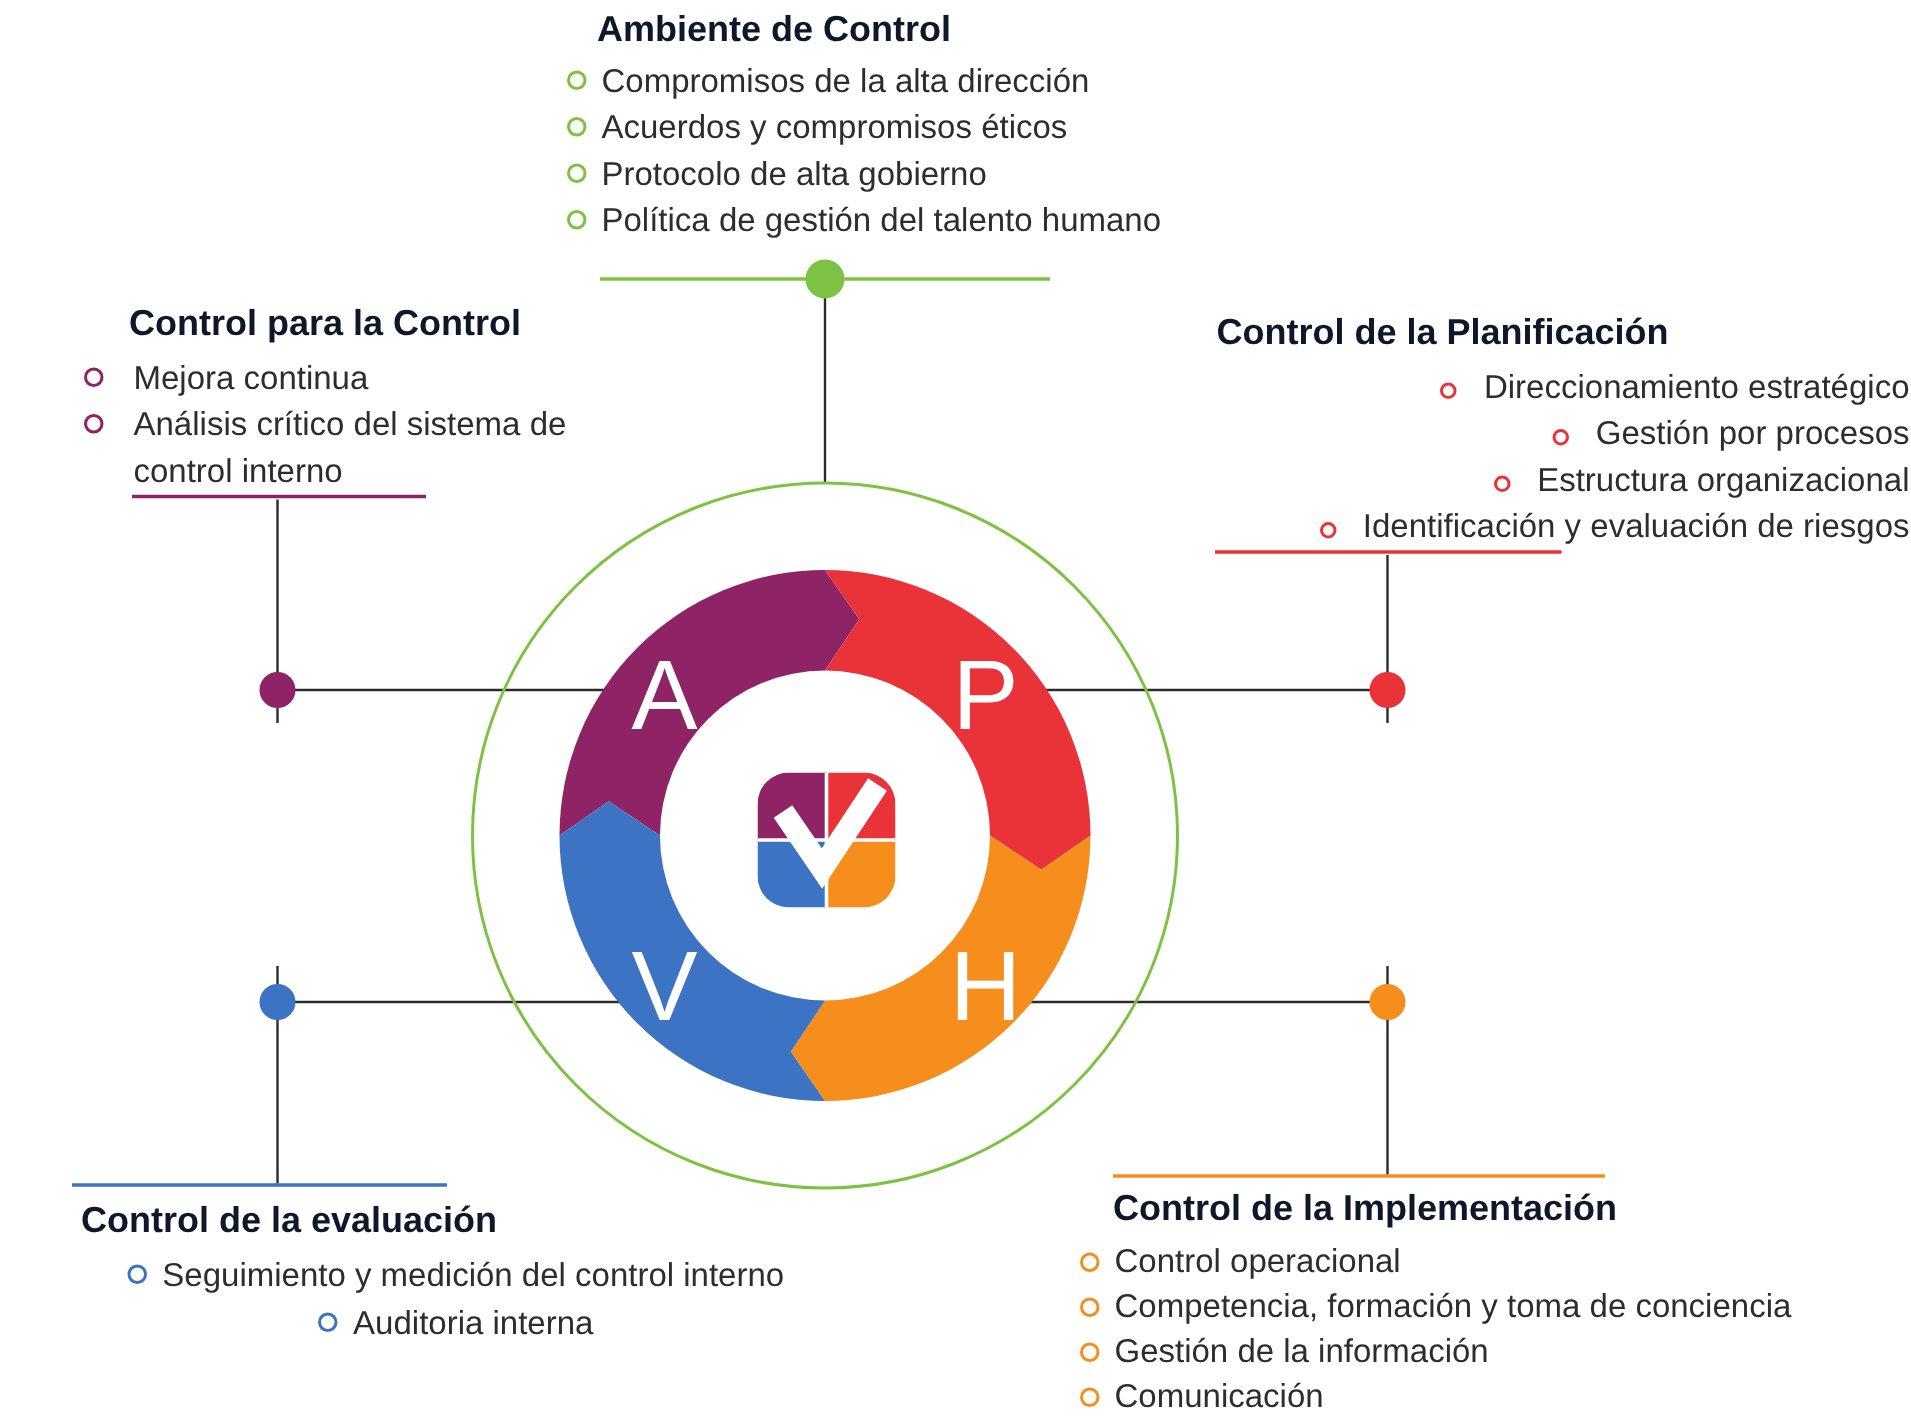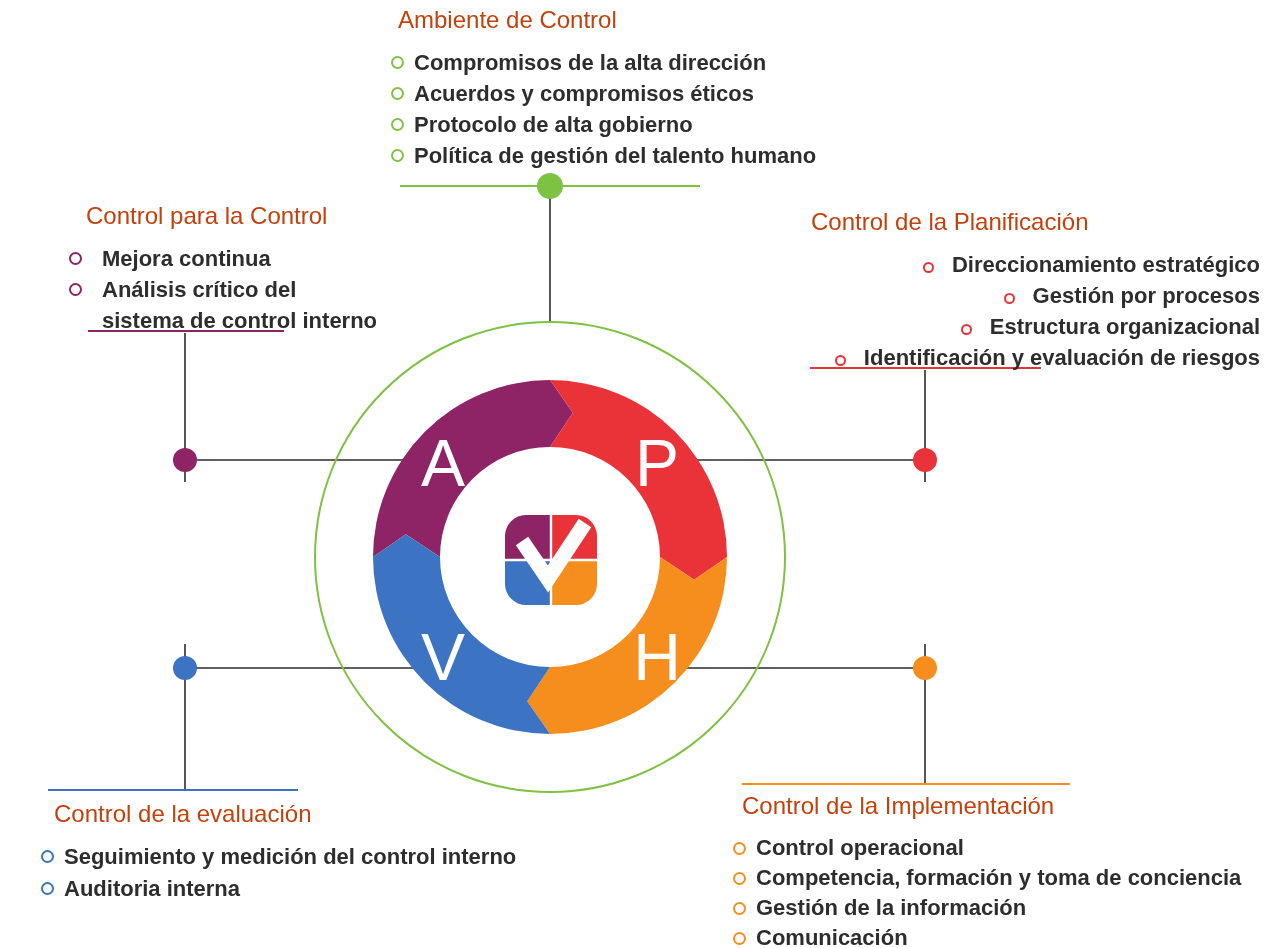--- a/index.html
+++ b/index.html
@@ -7,40 +7,40 @@
     width:1274px;height:948px;position:relative;overflow:hidden;
     background:#ffffff;color:#2d2d2d;
     font-family:"Liberation Sans", sans-serif;
   }
   svg.canvas{position:absolute;left:0;top:0;width:1274px;height:948px;}
   .ring-letter{
     font-family:"Liberation Sans", sans-serif;
     font-size:66px;fill:#ffffff;text-anchor:middle;dominant-baseline:central;
   }
   .section{position:absolute;font-size:22px;line-height:31px;}
-  .section h3{font-size:24px;font-weight:normal;margin:0 0 6px 0;line-height:28px;color:#c2410c;}
-  .section ul{list-style:none;margin:13px;padding:0;font-weight:bold;}
+  .section h3{font-size:24px;font-weight:bold;margin:0 0 6px 0;line-height:28px;color:#0f172a;}
+  .section ul{list-style:none;margin:0;padding:0;}
   .section li{display:flex;align-items:flex-start;}
   .section li::before{
     content:"";flex:0 0 auto;width:9px;height:9px;border:2.5px solid var(--accent,#777);
     border-radius:50%;margin:9px 10px 0 0;background:transparent;
   }
   .sec-top{left:378px;top:6px;width:452px;}
   .sec-top h3{margin-left:20px;margin-bottom:4px;}
   .sec-left{left:48px;top:202px;width:348px;}
   .sec-left h3{margin-left:38px;}
   .sec-left li{padding-left:8px;}
   .sec-left li::before{margin-right:20px;}
   .sec-right{left:783px;top:208px;width:490px;}
   .sec-right h3{margin-left:28px;}
   .sec-right li{padding-left:4px;justify-content:flex-end;}
   .sec-right li::before{width:7px;height:7px;border-width:2px;margin:13px 18px 0 0;}
   .sec-bottom-left{left:20px;top:800px;width:560px;line-height:32px;}
   .sec-bottom-left h3{margin-left:34px;}
-  .sec-bottom-left li{padding-left:8px;}
+  .sec-bottom-left li{padding-left:8px;justify-content:center;}
   .sec-bottom-right{left:714px;top:792px;width:560px;line-height:30px;}
   .sec-bottom-right h3{margin-left:28px;}
   .sec-bottom-right li{padding-left:6px;}
 </style>
 </head>
 <body>
 
 <svg class="canvas" viewBox="0 0 1274 948">
 
   <g>

